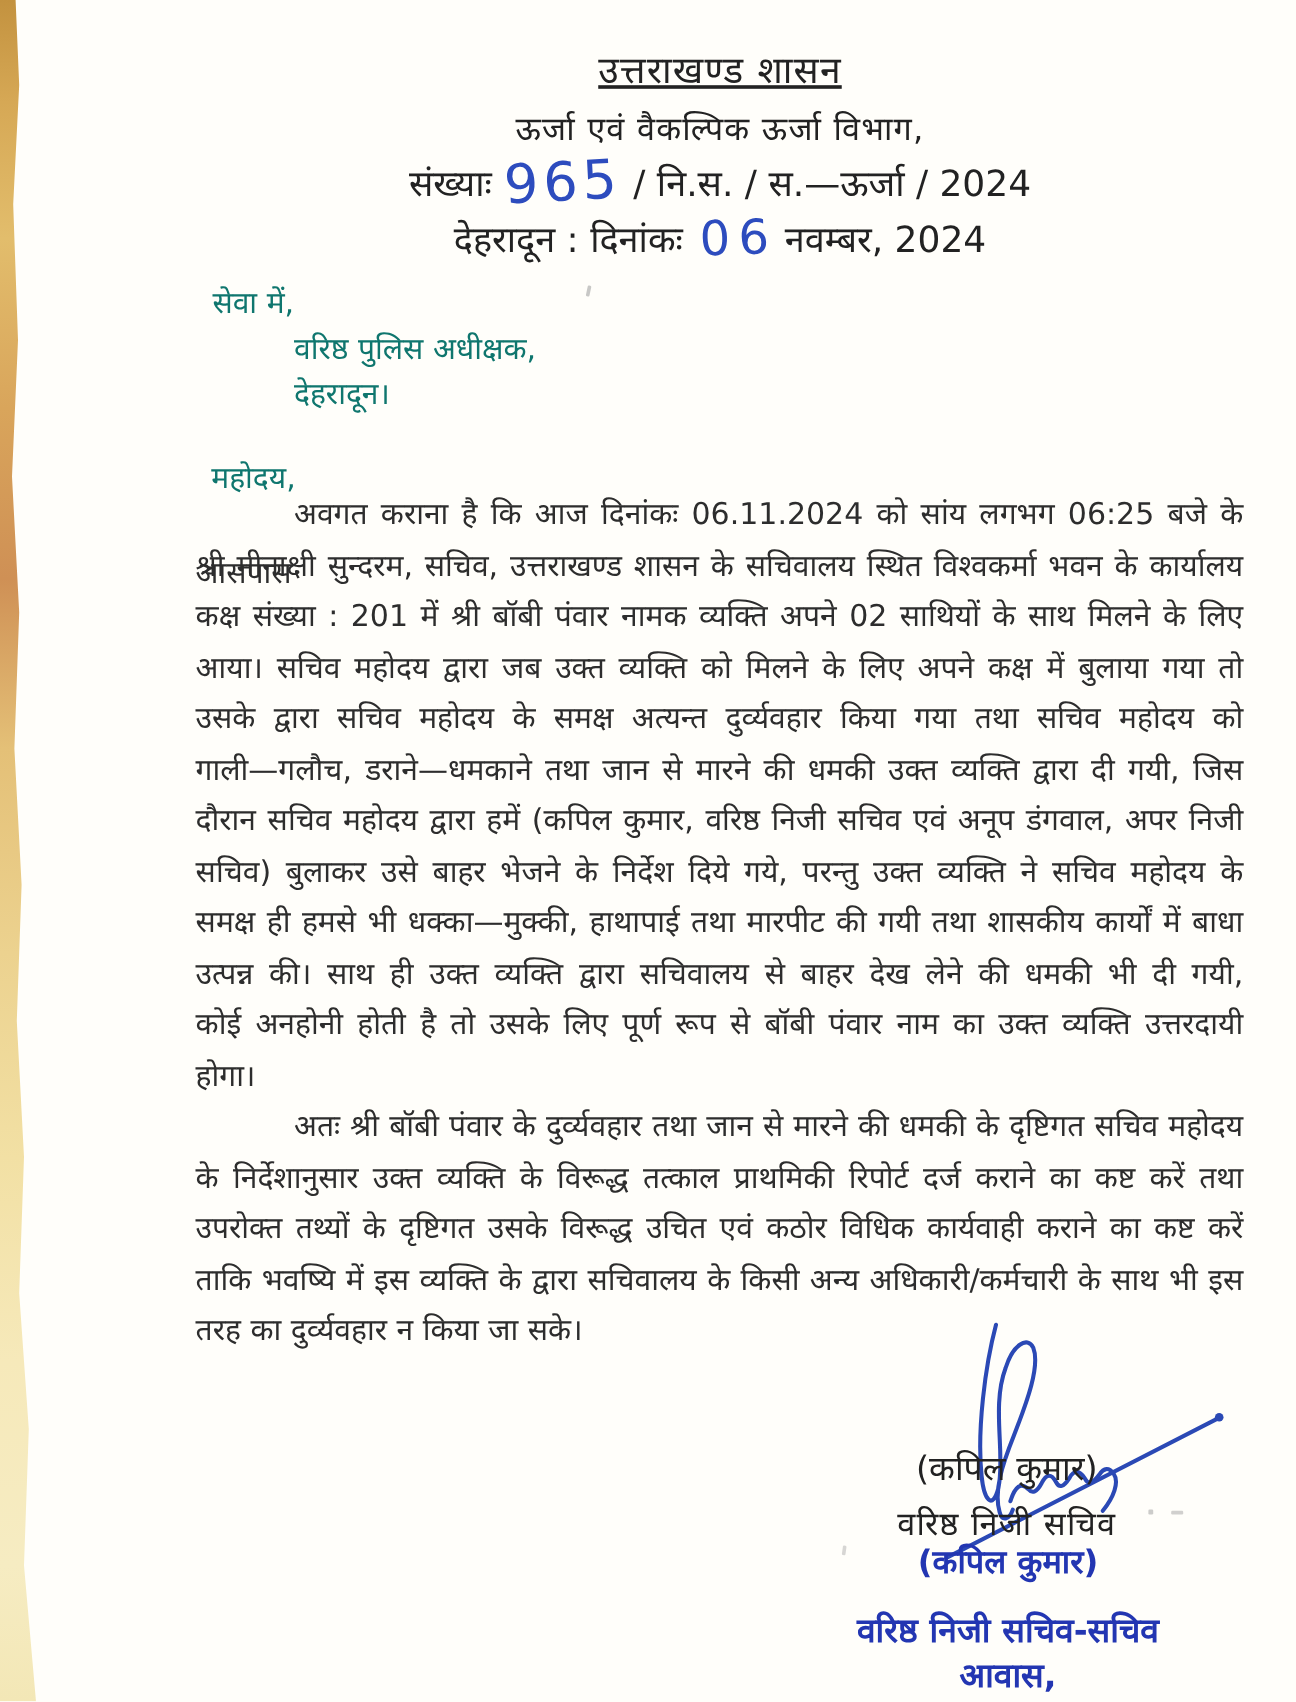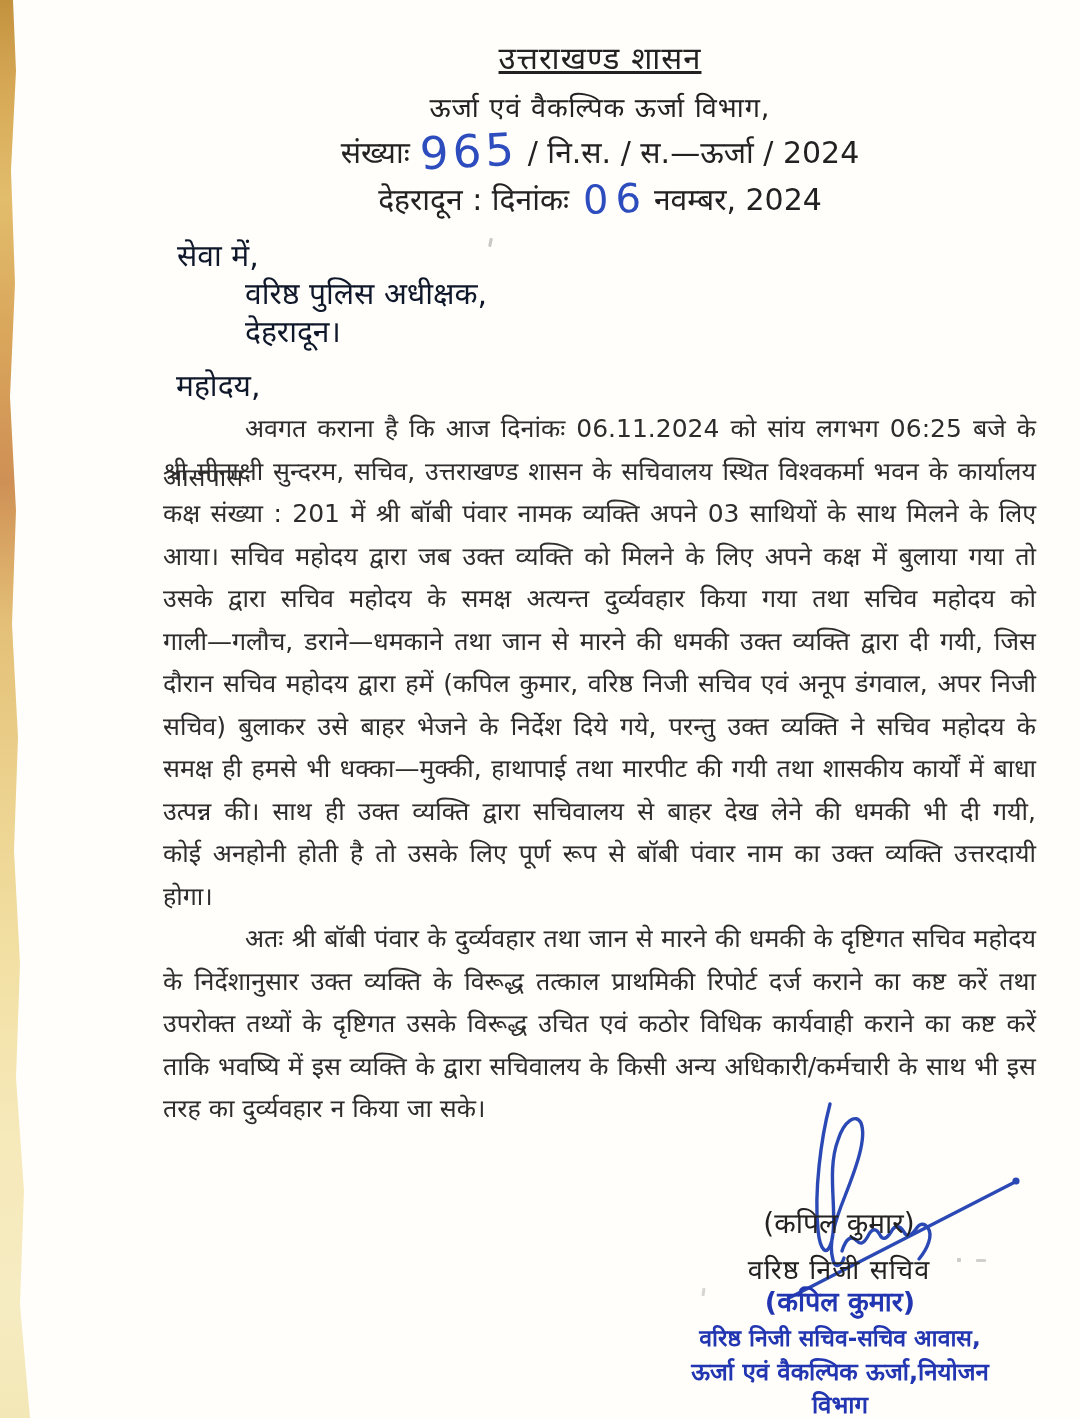--- a/index.html
+++ b/index.html
@@ -22,38 +22,38 @@
   .h-line2{font-size:27px;margin-top:10px;letter-spacing:1px;}
   .h-row{display:flex;justify-content:center;align-items:center;margin-top:6px;font-size:30px;}
   .hand{
     color:#2d4cbe;font-size:45px;line-height:40px;letter-spacing:4px;
     transform:rotate(-3deg);padding:0 10px;font-weight:400;
   }
   .hand-date{
     color:#2d4cbe;font-size:40px;line-height:40px;letter-spacing:7px;
     transform:rotate(-2deg);padding:0 6px 0 14px;font-weight:400;
   }
-  .addr{position:absolute;font-size:30px;color:#0f172a;}
+  .addr{position:absolute;font-size:25px;color:#0f766e;}
   .body-text{
     position:absolute;left:163px;top:404px;width:873px;font-size:25px;color:#2d2d2d;
   }
   .jline{height:42.5px;line-height:49px;text-align:justify;text-align-last:justify;white-space:normal;}
   .jline.indent{text-indent:82px;}
   .jline.last{text-align:center;text-align-last:left;}
   .sig-name-block{
     position:absolute;left:738px;top:1203px;width:202px;text-align:center;color:#222;
   }
   .sig-name{font-size:28px;}
   .sig-desig{font-size:27px;margin-top:9px;letter-spacing:1px;}
   .stamp{
     position:absolute;left:688px;top:1282px;width:304px;text-align:center;
     color:#2336b2;font-weight:bold;
   }
   .stamp-l1{font-size:27px;}
-  .stamp-l2{font-size:23px;margin-top:2px;}
+  .stamp-l2{font-size:28px;margin-top:19px;}
   .stamp-l3{font-size:24px;margin-top:1px;}
   .signature-svg{position:absolute;left:768px;top:1088px;}
   .speck{position:absolute;background:#9a9a9a;border-radius:1px;}
 </style>
 </head>
 <body>
 
 <div class="scan-strip"></div>
 
 <div class="header">
@@ -67,26 +67,26 @@
   <div class="h-row">
     <span>देहरादून : दिनांकः</span>
     <span class="hand-date">06</span>
     <span>नवम्बर, 2024</span>
   </div>
 </div>
 
 <div class="addr" style="left:177px;top:234px;">सेवा में,</div>
 <div class="addr" style="left:245px;top:272px;">वरिष्ठ पुलिस अधीक्षक,</div>
 <div class="addr" style="left:245px;top:310px;">देहरादून।</div>
-<div class="addr" style="left:176px;top:364px;">महोदय,</div>
+<div class="addr" style="left:176px;top:380px;">महोदय,</div>
 
 <div class="body-text">
   <div class="jline indent">अवगत कराना है कि आज दिनांकः 06.11.2024 को सांय लगभग 06:25 बजे के आसपास</div>
   <div class="jline">श्री मीनाक्षी सुन्दरम, सचिव, उत्तराखण्ड शासन के सचिवालय स्थित विश्वकर्मा भवन के कार्यालय</div>
-  <div class="jline">कक्ष संख्या : 201 में श्री बॉबी पंवार नामक व्यक्ति अपने 03 साथियों के साथ मिलने के लिए</div>
+  <div class="jline">कक्ष संख्या : 201 में श्री बॉबी पंवार नामक व्यक्ति अपने 02 साथियों के साथ मिलने के लिए</div>
   <div class="jline">आया। सचिव महोदय द्वारा जब उक्त व्यक्ति को मिलने के लिए अपने कक्ष में बुलाया गया तो</div>
   <div class="jline">उसके द्वारा सचिव महोदय के समक्ष अत्यन्त दुर्व्यवहार किया गया तथा सचिव महोदय को</div>
   <div class="jline">गाली—गलौच, डराने—धमकाने तथा जान से मारने की धमकी उक्त व्यक्ति द्वारा दी गयी, जिस</div>
   <div class="jline">दौरान सचिव महोदय द्वारा हमें (कपिल कुमार, वरिष्ठ निजी सचिव एवं अनूप डंगवाल, अपर निजी</div>
   <div class="jline">सचिव) बुलाकर उसे बाहर भेजने के निर्देश दिये गये, परन्तु उक्त व्यक्ति ने सचिव महोदय के</div>
   <div class="jline">समक्ष ही हमसे भी धक्का—मुक्की, हाथापाई तथा मारपीट की गयी तथा शासकीय कार्यों में बाधा</div>
   <div class="jline">उत्पन्न की। साथ ही उक्त व्यक्ति द्वारा सचिवालय से बाहर देख लेने की धमकी भी दी गयी,</div>
   <div class="jline">कोई अनहोनी होती है तो उसके लिए पूर्ण रूप से बॉबी पंवार नाम का उक्त व्यक्ति उत्तरदायी</div>
   <div class="jline last">होगा।</div>
   <div class="jline indent">अतः श्री बॉबी पंवार के दुर्व्यवहार तथा जान से मारने की धमकी के दृष्टिगत सचिव महोदय</div>

